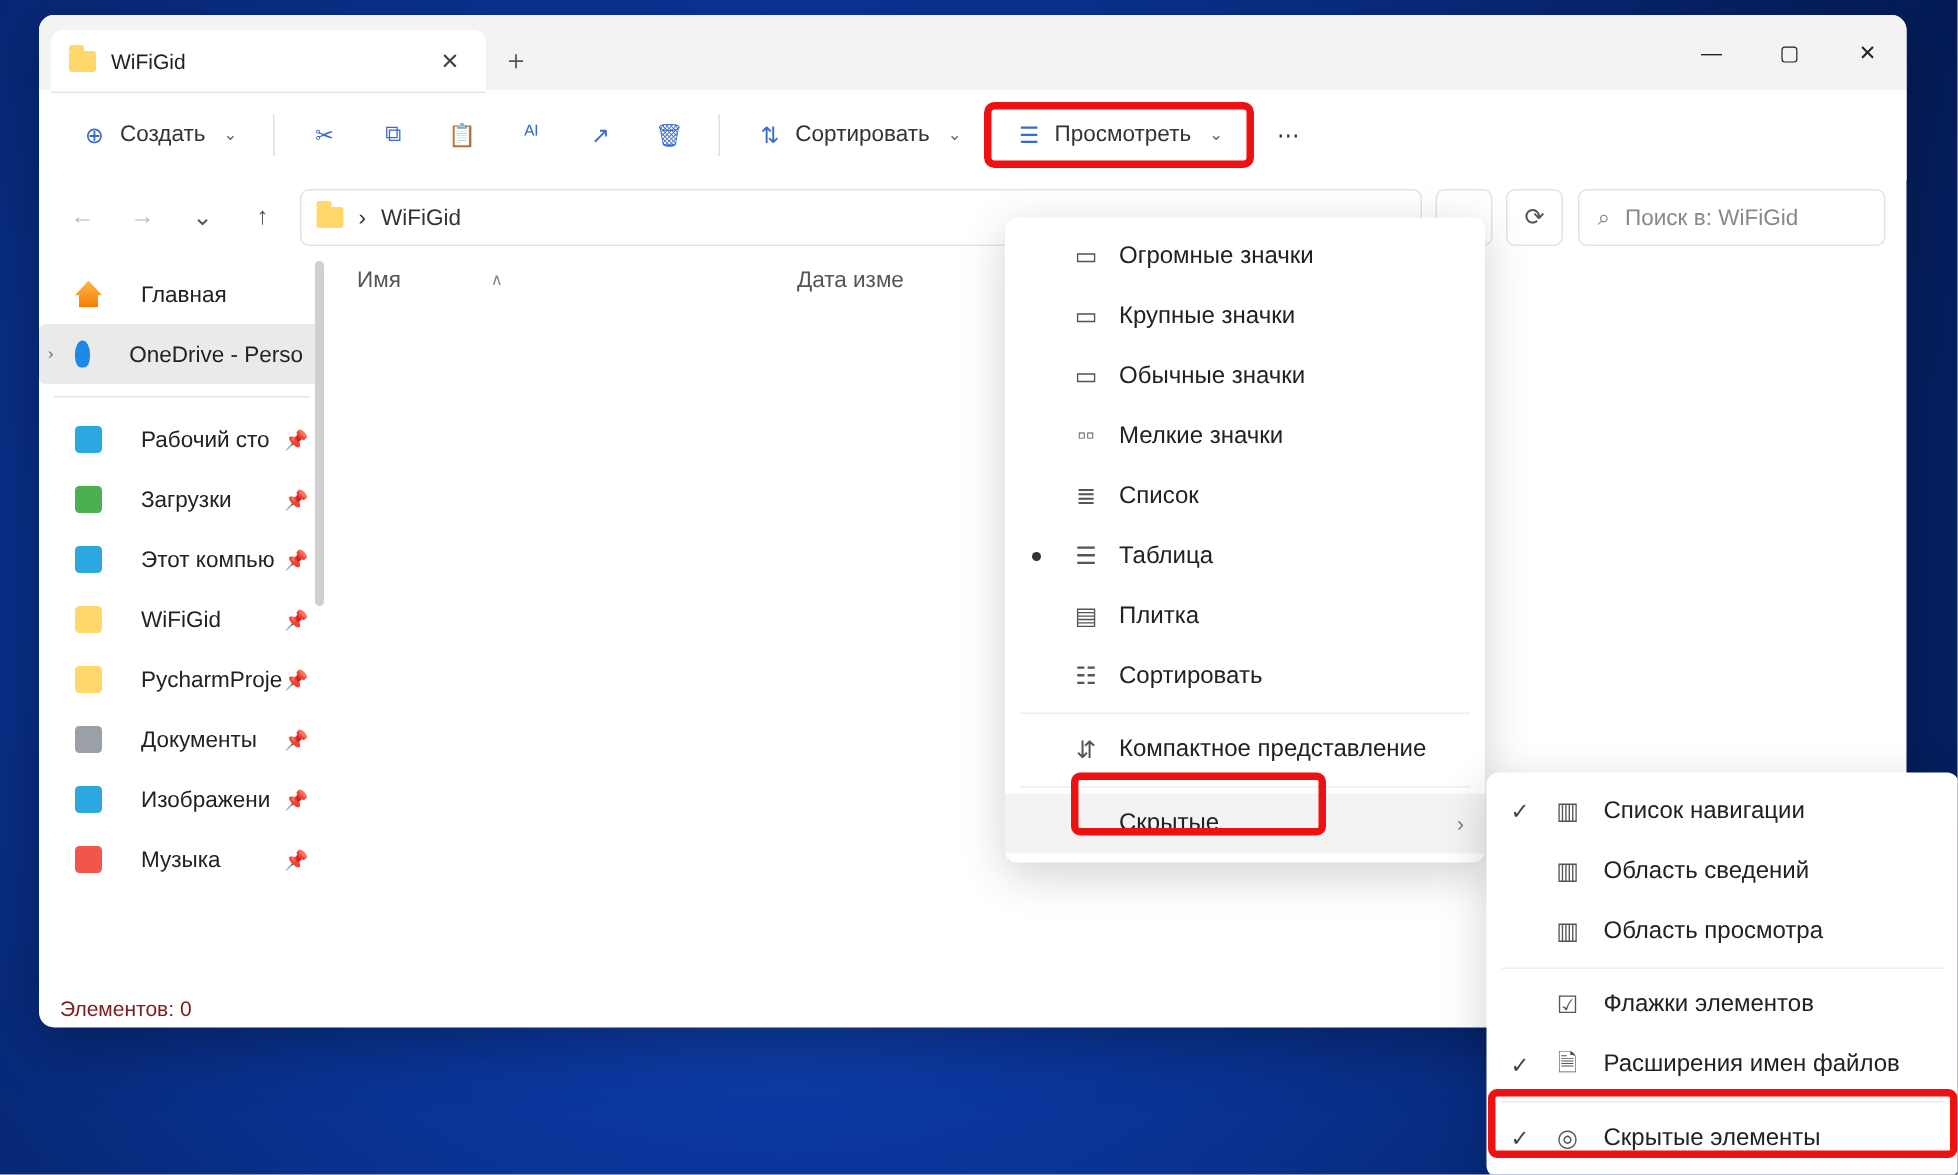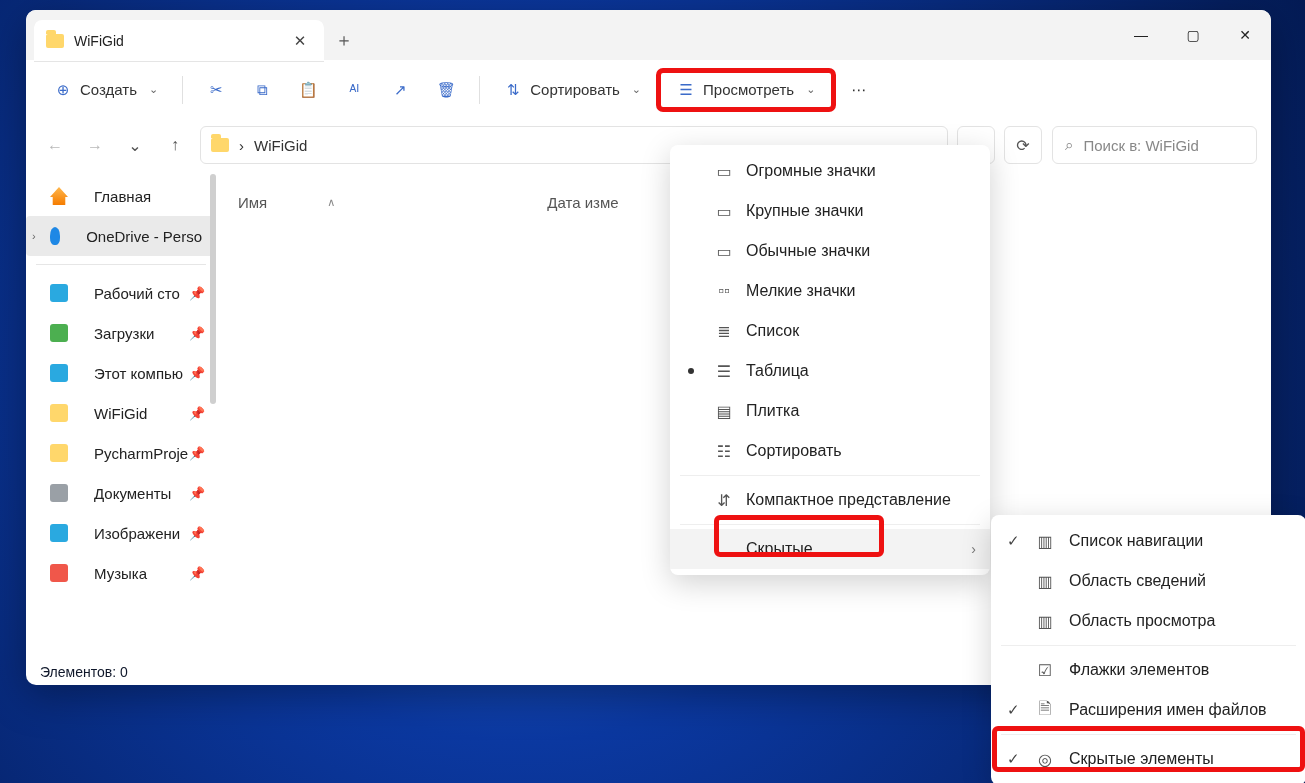--- a/index.html
+++ b/index.html
@@ -35,39 +35,39 @@
   .body { flex:1; display:flex; min-height:0; }
   .sidebar { width:190px; padding:6px 0 0 0; overflow:hidden; position:relative; }
   .sidebar::after { content:""; position:absolute; right:0; top:4px; width:6px; height:230px; background:#cfcfcf; border-radius:3px; }
   .sitem { height:40px; display:flex; align-items:center; padding:0 14px 0 24px; gap:26px; font-size:15px; color:#222; border-radius:4px; position:relative; white-space:nowrap; overflow:hidden; }
   .sitem.sel { background:#eaeaea; }
   .sitem .chv { position:absolute; left:6px; font-size:11px; color:#666; }
   .sitem .pin { position:absolute; right:10px; color:#888; font-size:13px; }
   .sico { width:18px; height:18px; border-radius:3px; display:inline-block; }
   .sdiv { height:1px; background:#e6e6e6; margin:8px 10px; }
   .content { flex:1; position:relative; }
-  .cols { display:flex; padding:8px 22px; color:#555; font-size:15px; gap:52px;margin-top:16px; }
+  .cols { display:flex; padding:8px 22px; color:#555; font-size:15px; gap:36px; }
   .colh { display:flex; align-items:center; gap:60px; }
   
   .menu { position:absolute; background:#fff; border-radius:8px; box-shadow:0 8px 30px rgba(0,0,0,.18); padding:6px 0; font-size:16px; color:#222; z-index:50; }
   .mitem { height:40px; display:flex; align-items:center; padding:0 18px 0 46px; gap:16px; position:relative; }
   .mitem:hover, .mitem.hov { background:#f3f3f3; }
   .mitem .dot { position:absolute; left:18px; width:6px; height:6px; background:#333; border-radius:50%; }
   .mitem .mico { position:absolute; left:14px; width:20px; text-align:center; color:#555; }
   .mitem .mico.b { left:44px; }
   .mitem .sub { position:absolute; right:14px; color:#777; font-size:14px; }
   .mdiv { height:1px; background:#eee; margin:4px 10px; }
   .menu1 { left:644px; top:135px; width:320px; }
   .menu1 .mitem { padding-left:76px; }
   .menu2 { left:965px; top:505px; width:315px; }
   .menu2 .mitem { padding-left:78px; }
   .menu2 .chk { position:absolute; left:16px; color:#444; font-size:15px; }
   .menu2 .mico { left:44px; }
   
-  .status { height:26px; padding:0 14px; font-size:14px; color:#0f172a; display:flex; align-items:center; }
+  .status { height:26px; padding:0 14px; font-size:14px; color:#7f1d1d; display:flex; align-items:center; }
   
   .arrows { position:absolute; inset:0; pointer-events:none; z-index:100; }
   .redbox { position:absolute; border:5px solid #e11; border-radius:6px; pointer-events:none; z-index:60; }
 </style>
 </head>
 <body>
 
 <div class="window">
 
   <div class="tabbar">

